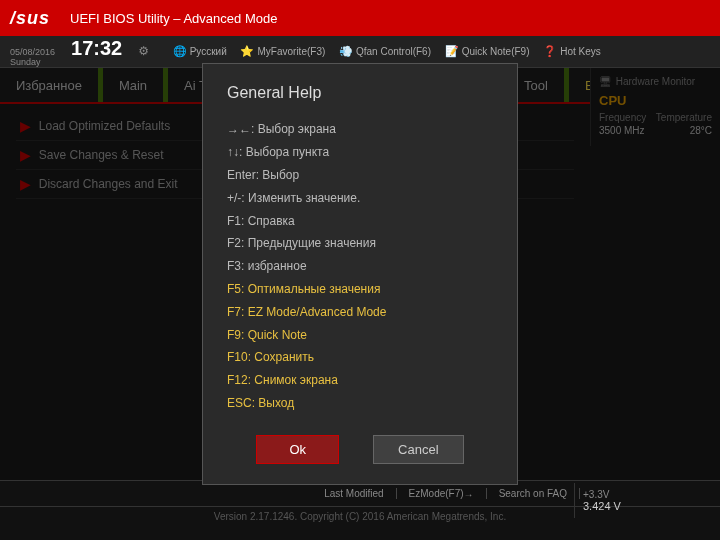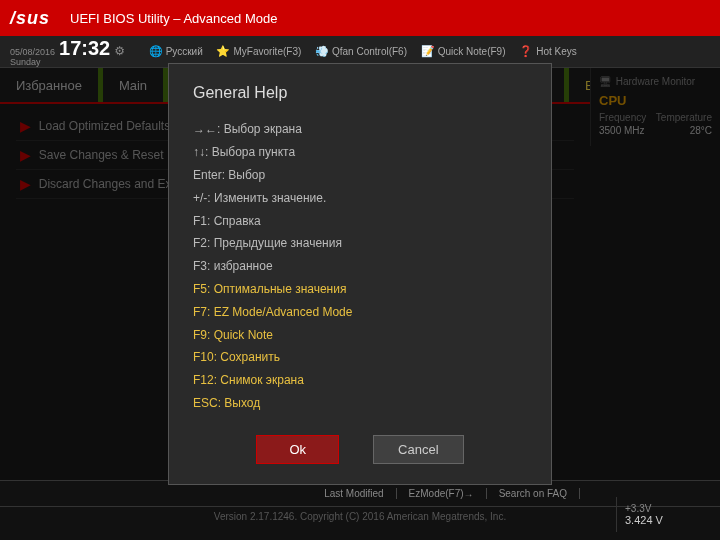--- a/index.html
+++ b/index.html
@@ -41,21 +41,21 @@
       height: 32px;
       display: flex;
       align-items: center;
       padding: 0 10px;
       gap: 16px;
       border-bottom: 1px solid #333;
     }
     .date-time {
       display: flex;
       align-items: baseline;
-      gap: 4px;
+      gap: 16px;
     }
     .date-small {
       font-size: 9px;
       color: #888;
     }
     .time-large {
       font-size: 20px;
       color: white;
       font-weight: bold;
     }
@@ -163,21 +163,21 @@
       bottom: 60px;
       background: rgba(0,0,0,0.5);
       display: flex;
       align-items: center;
       justify-content: center;
       z-index: 10;
     }
     .dialog {
       background: #2a2a2a;
       border: 1px solid #555;
-      width: 384px;
+      width: 316px;
       padding: 20px 24px;
     }
     .dialog-title {
       font-size: 16px;
       color: #ddd;
       margin-bottom: 16px;
       font-weight: normal;
     }
     .dialog-content {
       font-size: 12px;
@@ -214,22 +214,22 @@
       bottom: 0;
       left: 0;
       right: 0;
       height: 60px;
       background: #111;
       border-top: 1px solid #333;
     }
     .bottom-voltage {
       position: absolute;
       right: 0;
-      top: 16px;
-      width: 104px;
+      top: 2px;
+      width: 146px;
       padding: 6px 8px;
       border-left: 1px solid #333;
     }
     .voltage-label { font-size: 10px; color: #888; }
     .voltage-value { font-size: 11px; color: #ccc; }
     .bottom-links {
       display: flex;
       justify-content: flex-end;
       align-items: center;
       padding: 4px 140px 4px 0;

